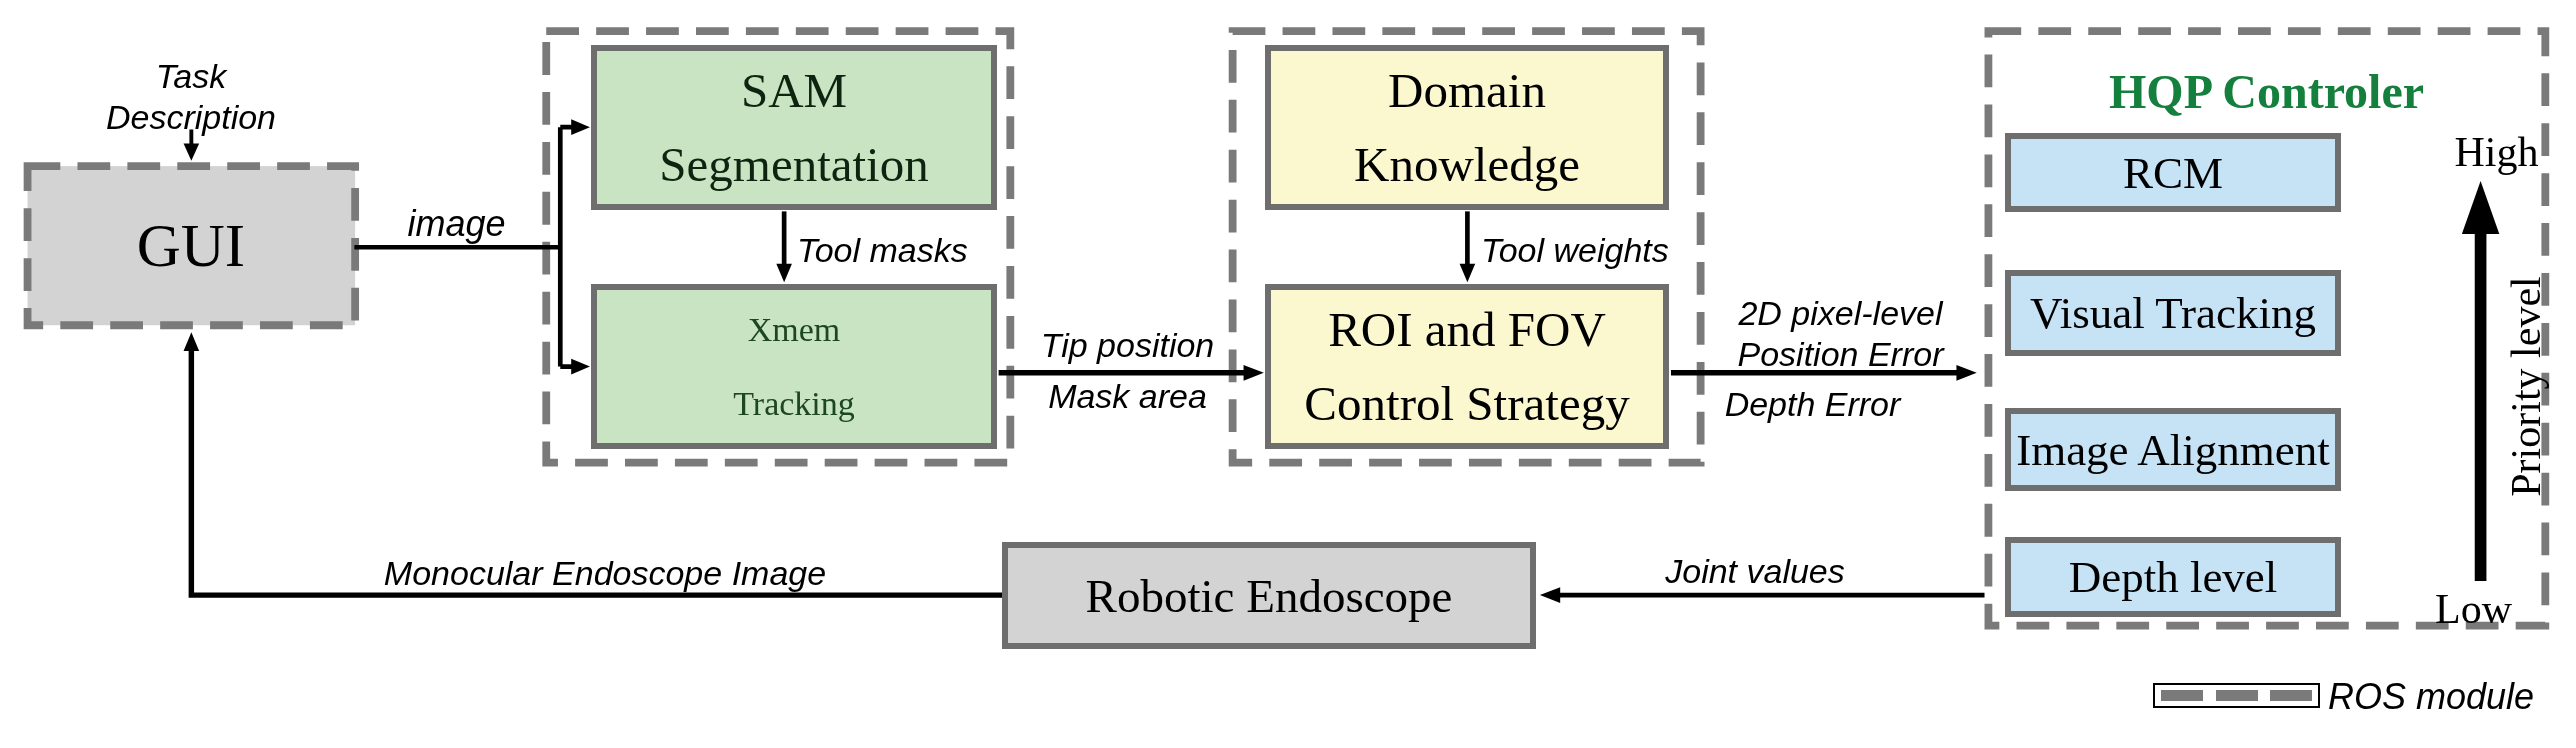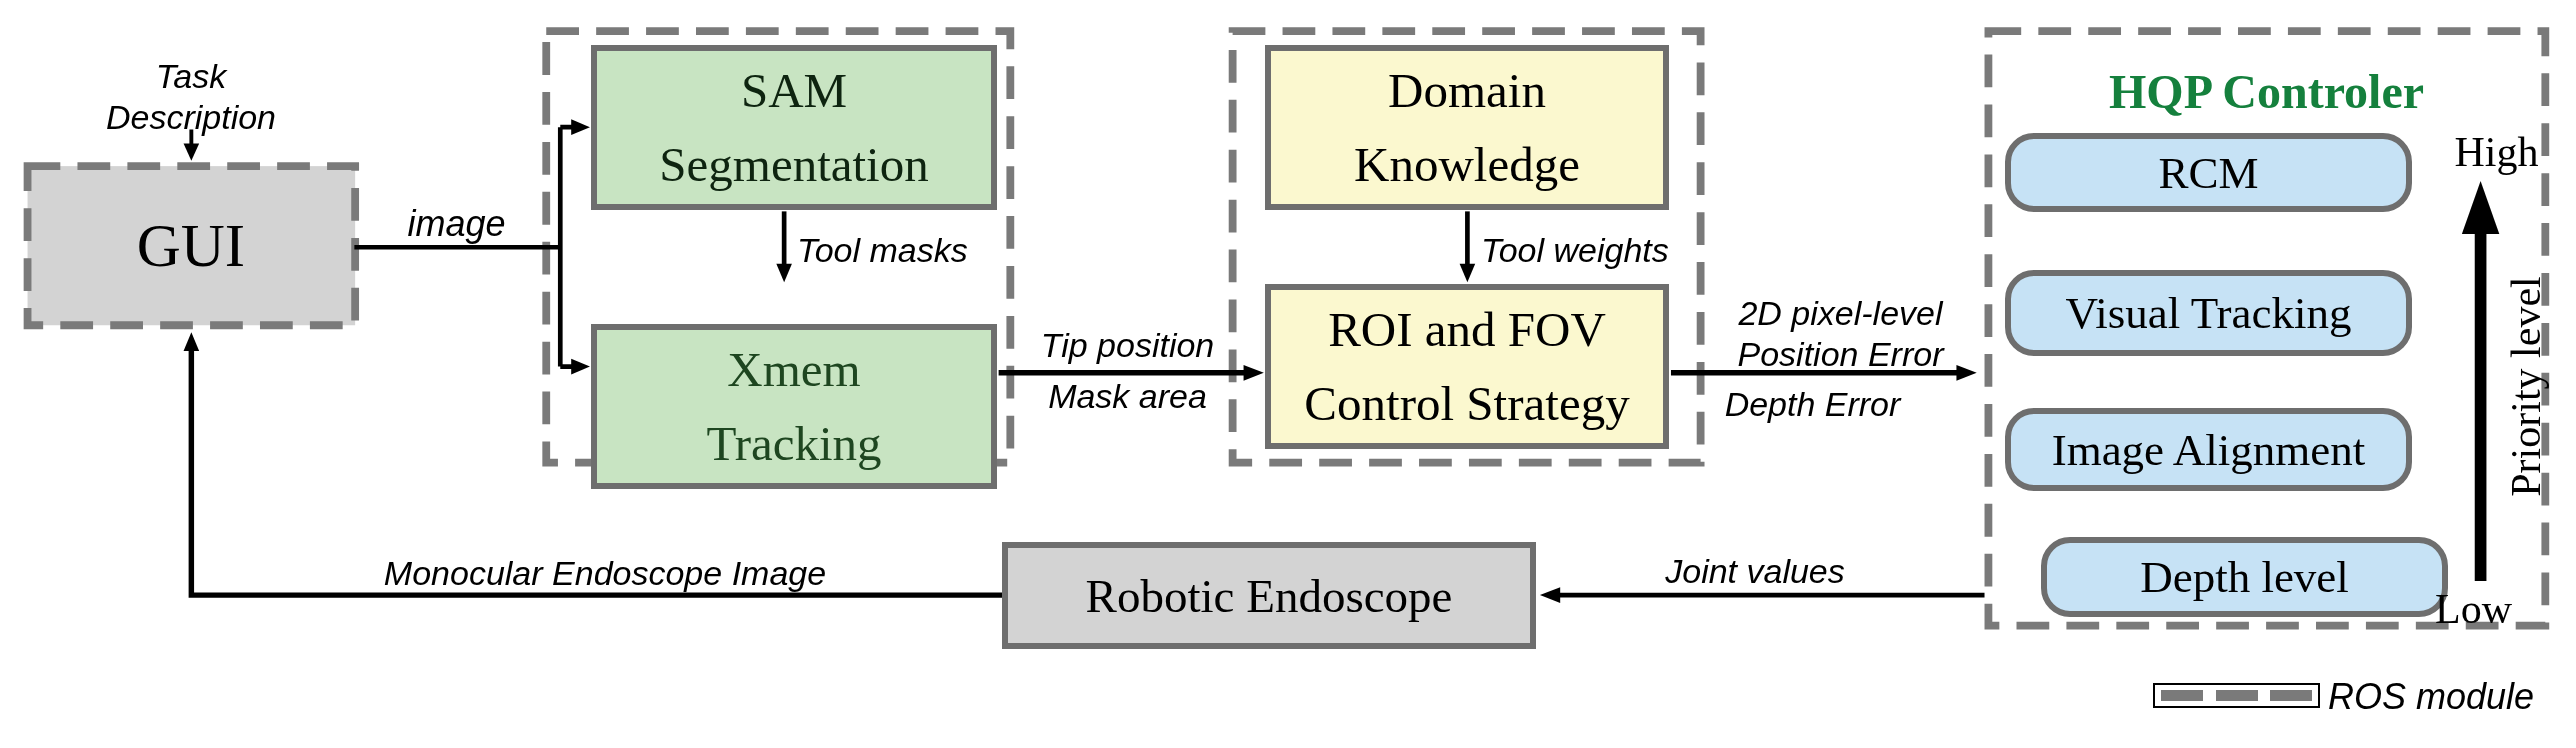--- a/index.html
+++ b/index.html
@@ -20,30 +20,30 @@
     text-align:center;
     white-space:pre-line;
     box-sizing:border-box;
     color:#000;
     font-family:"Liberation Serif", serif;
   }
   .solid{border:6.2px solid var(--box-border);}
 
   .node-gui{left:23.4px;top:162px;width:335px;height:167px;font-size:61px;}
   .node-sam{left:591px;top:45px;width:406px;height:165px;background:var(--module-green);font-size:49px;line-height:74px;color:#0e2410;}
-  .node-xmem{left:591px;top:284px;width:406px;height:165px;background:var(--module-green);font-size:49px;line-height:74px;color:#1e4620;margin-top:40px;}
+  .node-xmem{left:591px;top:284px;width:406px;height:165px;background:var(--module-green);font-size:34px;line-height:74px;color:#1e4620;}
   .node-domain{left:1265px;top:45px;width:404px;height:165px;background:var(--module-yellow);font-size:49px;line-height:74px;}
   .node-roi{left:1265px;top:284px;width:404px;height:165px;background:var(--module-yellow);font-size:49px;line-height:74px;text-align:center;}
   .node-robotic{left:1002px;top:542px;width:534px;height:107px;background:var(--module-gray);font-size:47px;}
 
-  .hqp-task{left:2005px;width:407px;background:var(--module-blue);font-size:45px;border-radius:29px;}
+  .hqp-task{left:2005px;width:336px;background:var(--module-blue);font-size:45px;}
   .task-rcm{top:133px;height:79px;}
   .task-visual{top:270px;height:86px;}
   .task-imgalign{top:408px;height:83px;}
-  .task-depth{top:537px;height:80px;margin-left:36px;}
+  .task-depth{top:537px;height:80px;}
 
   
   .lbl{
     position:absolute;
     font-family:"Liberation Sans", sans-serif;
     font-style:italic;
     color:#000;
     text-align:center;
     white-space:pre-line;
   }

